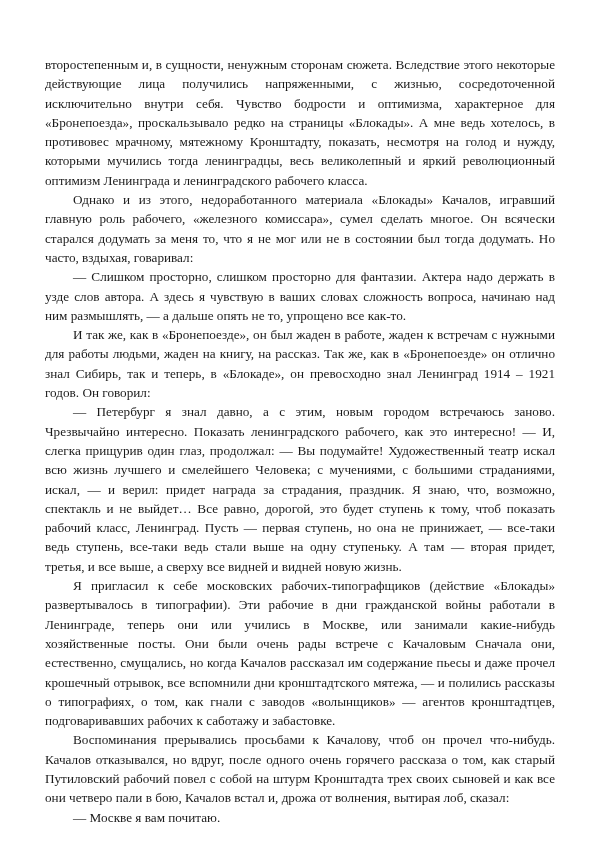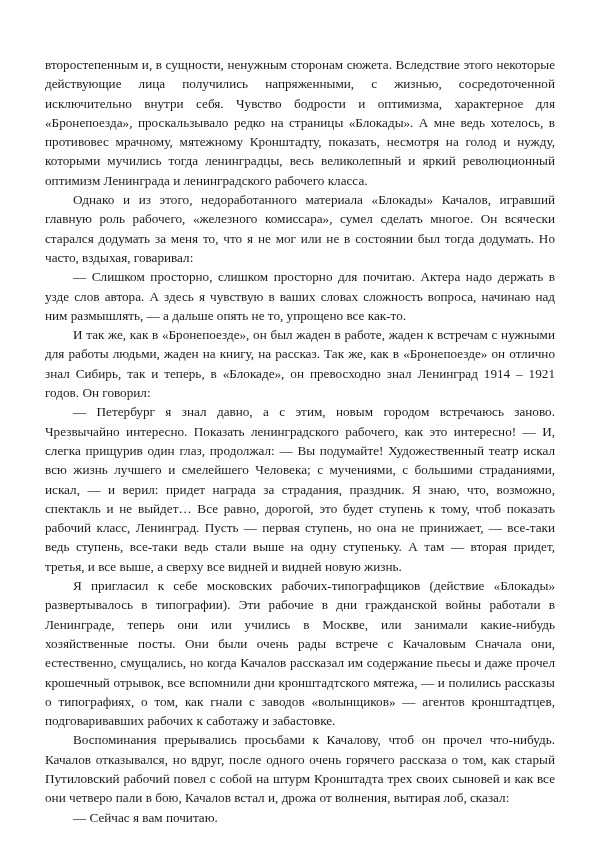--- a/index.html
+++ b/index.html
@@ -59,26 +59,26 @@
 </head>
 <body>
 
 <div class="page">
   <div class="body-text">
 
     <p class="para continuation">второстепенным и, в сущности, ненужным сторонам сюжета. Вследствие этого некоторые действующие лица получились напряженными, с жизнью, сосредоточенной исключительно внутри себя. Чувство бодрости и оптимизма, характерное для «Бронепоезда», проскальзывало редко на страницы «Блокады». А мне ведь хотелось, в противовес мрачному, мятежному Кронштадту, показать, несмотря на голод и нужду, которыми мучились тогда ленинградцы, весь великолепный и яркий революционный оптимизм Ленинграда и ленинградского рабочего класса.</p>
 
     <p class="para">Однако и из этого, недоработанного материала «Блокады» Качалов, игравший главную роль рабочего, «железного комиссара», сумел сделать многое. Он всячески старался додумать за меня то, что я не мог или не в состоянии был тогда додумать. Но часто, вздыхая, говаривал:</p>
 
-    <p class="para dialogue">— Слишком просторно, слишком просторно для почитаю. Актера надо держать в узде слов автора. А здесь я чувствую в ваших словах сложность вопроса, начинаю над ним размышлять, — а дальше опять не то, упрощено все как-то.</p>
+    <p class="para dialogue">— Слишком просторно, слишком просторно для фантазии. Актера надо держать в узде слов автора. А здесь я чувствую в ваших словах сложность вопроса, начинаю над ним размышлять, — а дальше опять не то, упрощено все как-то.</p>
 
     <p class="para">И так же, как в «Бронепоезде», он был жаден в работе, жаден к встречам с нужными для работы людьми, жаден на книгу, на рассказ. Так же, как в «Бронепоезде» он отлично знал Сибирь, так и теперь, в «Блокаде», он превосходно знал Ленинград 1914 – 1921 годов. Он говорил:</p>
 
     <p class="para dialogue">— Петербург я знал давно, а с этим, новым городом встречаюсь заново. Чрезвычайно интересно. Показать ленинградского рабочего, как это интересно! — И, слегка прищурив один глаз, продолжал: — Вы подумайте! Художественный театр искал всю жизнь лучшего и смелейшего Человека; с мучениями, с большими страданиями, искал, — и верил: придет награда за страдания, праздник. Я знаю, что, возможно, спектакль и не выйдет… Все равно, дорогой, это будет ступень к тому, чтоб показать рабочий класс, Ленинград. Пусть — первая ступень, но она не принижает, — все-таки ведь ступень, все-таки ведь стали выше на одну ступеньку. А там — вторая придет, третья, и все выше, а сверху все видней и видней новую жизнь.</p>
 
     <p class="para">Я пригласил к себе московских рабочих-типографщиков (действие «Блокады» развертывалось в типографии). Эти рабочие в дни гражданской войны работали в Ленинграде, теперь они или учились в Москве, или занимали какие-нибудь хозяйственные посты. Они были очень рады встрече с Качаловым Сначала они, естественно, смущались, но когда Качалов рассказал им содержание пьесы и даже прочел крошечный отрывок, все вспомнили дни кронштадтского мятежа, — и полились рассказы о типографиях, о том, как гнали с заводов «волынщиков» — агентов кронштадтцев, подговаривавших рабочих к саботажу и забастовке.</p>
 
     <p class="para">Воспоминания прерывались просьбами к Качалову, чтоб он прочел что-нибудь. Качалов отказывался, но вдруг, после одного очень горячего рассказа о том, как старый Путиловский рабочий повел с собой на штурм Кронштадта трех своих сыновей и как все они четверо пали в бою, Качалов встал и, дрожа от волнения, вытирая лоб, сказал:</p>
 
-    <p class="para dialogue last-line">— Сейчас я вам почитаю.</p>
+    <p class="para dialogue last-line">— Москве я вам почитаю.</p>
 
   </div>
 </div>
 
 </body></html>

